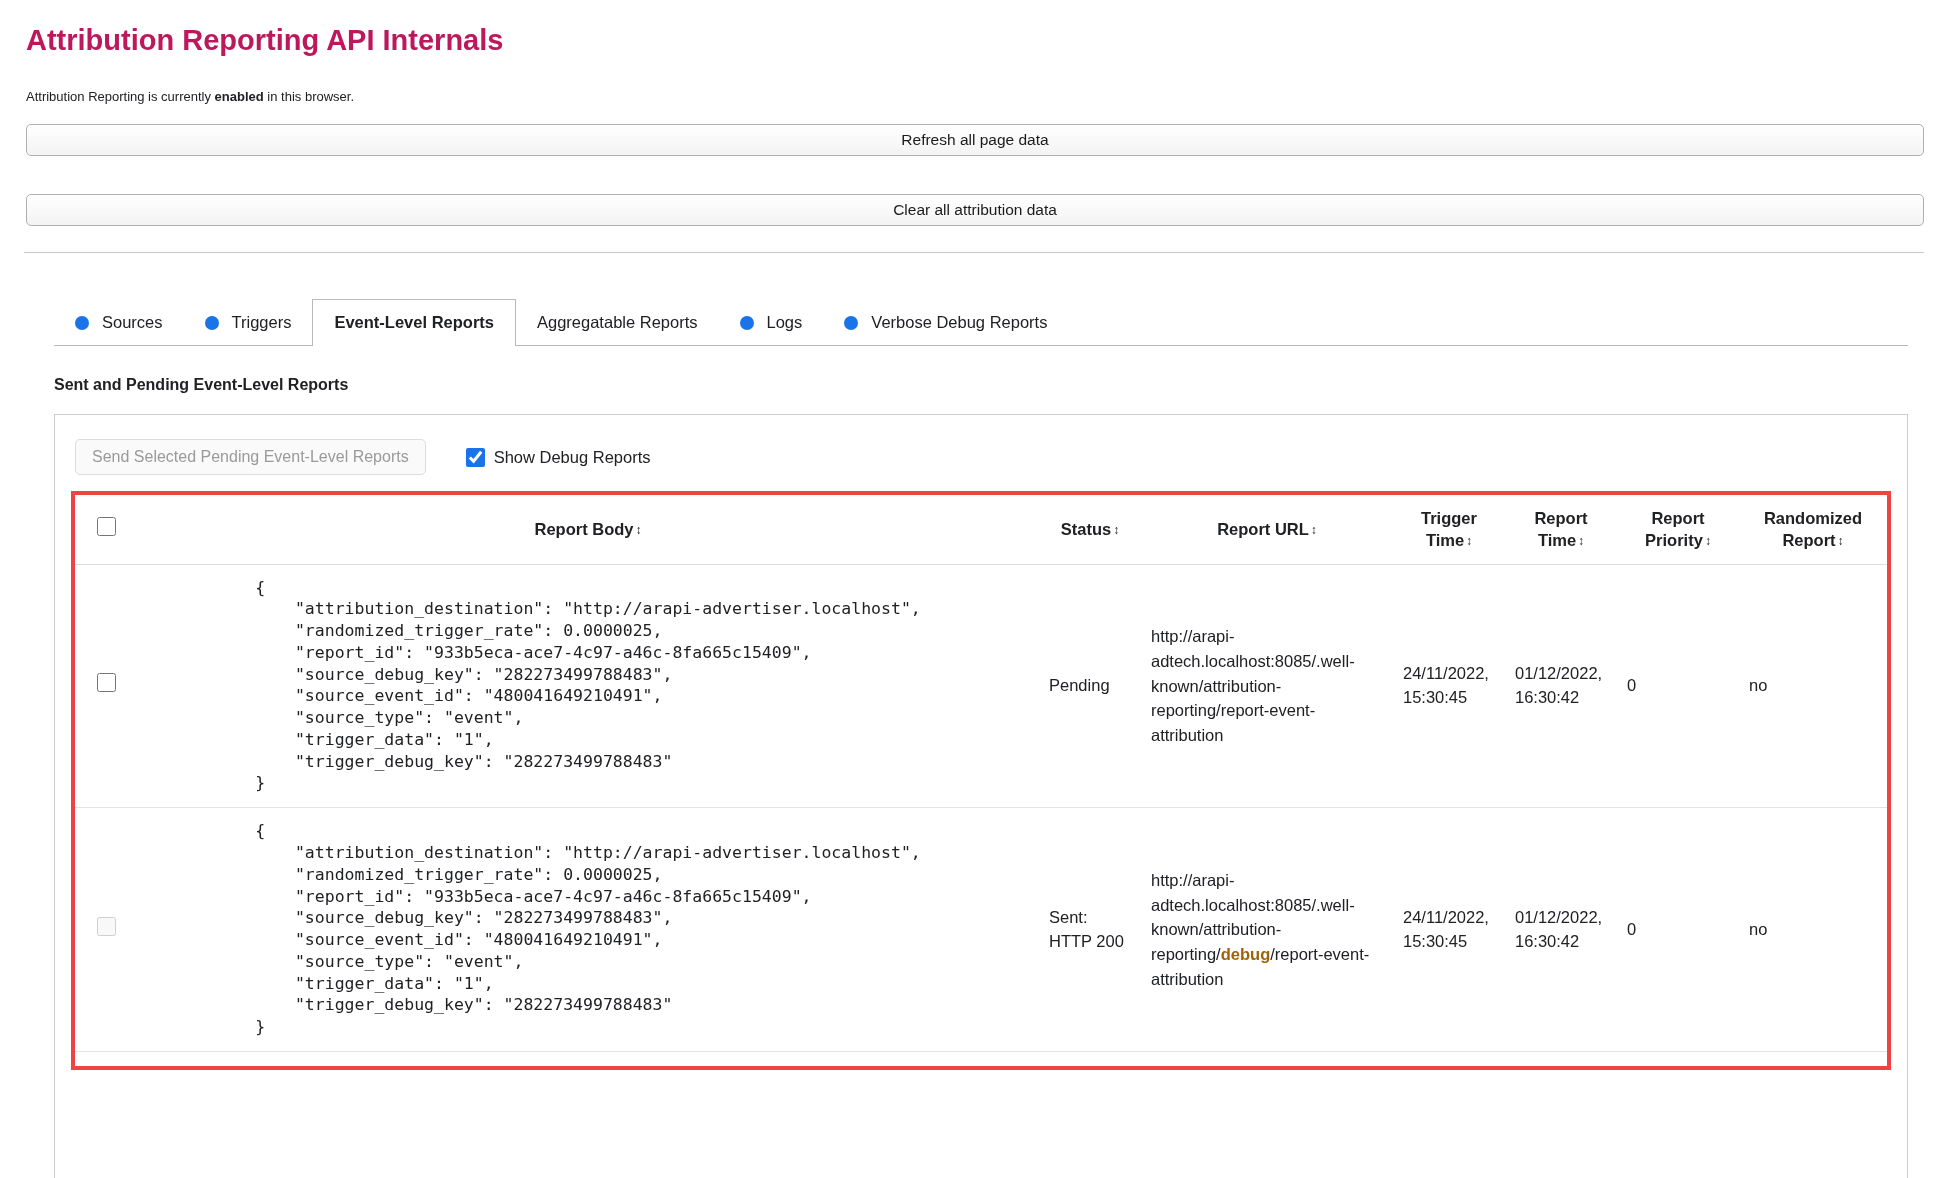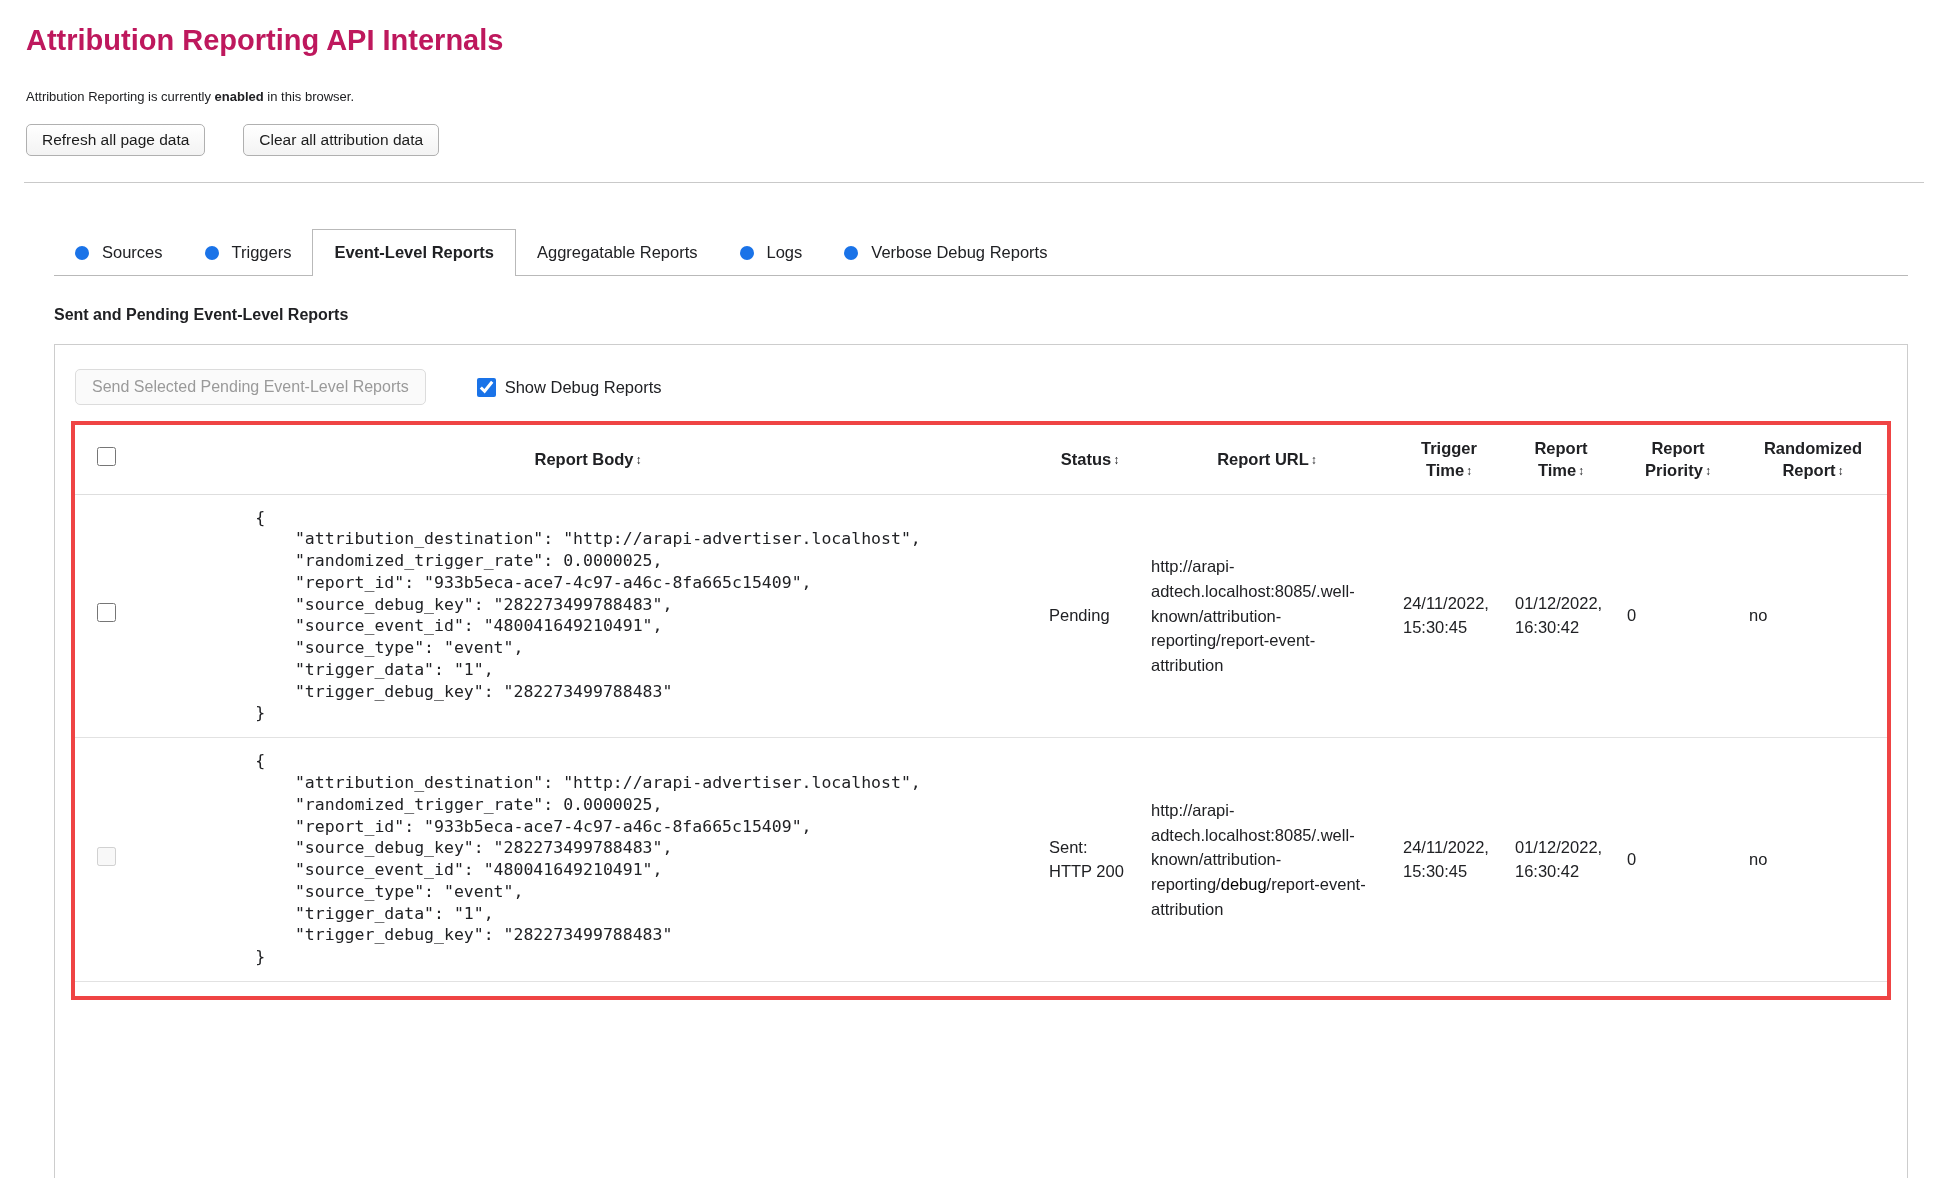--- a/index.html
+++ b/index.html
@@ -17,21 +17,21 @@
     font-weight: 700;
     margin: 8px 0 0 2px;
     color: #be185d;
   }
   .status-line {
     margin: 32px 0 0 2px;
     font-size: 13px;
   }
   .status-line b { font-weight: 700; }
 
-  .btn-row { display: flex; gap: 38px; margin: 20px 0 0 2px; }
+  .btn-row { display: flex; gap: 38px; margin: 20px 0 0 2px; flex-direction: column; }
   .native-btn {
     font-family: "Liberation Sans", sans-serif;
     font-size: 15.5px;
     color: #1b1b1b;
     background: linear-gradient(#ffffff, #f3f3f3);
     border: 1px solid #b0b0b0;
     border-radius: 5px;
     padding: 6px 15px;
     cursor: pointer;
   }
@@ -81,21 +81,21 @@
 
   .panel {
     border: 1px solid #cdcdcd;
     padding: 22px 16px 16px 16px;
     background: #fff;
   }
 
   .controls {
     display: flex;
     align-items: center;
-    gap: 51px;
+    gap: 40px;
     margin: 2px 0 16px 4px;
   }
   .send-btn {
     font-family: "Liberation Sans", sans-serif;
     font-size: 16px;
     color: #9a9a9a;
     background: #fafafa;
     border: 1px solid #dcdcdc;
     border-radius: 5px;
     padding: 8px 16px;
@@ -155,21 +155,21 @@
   td.body-cell pre {
     display: inline-block;
     text-align: left;
     margin: 0;
     font-family: "DejaVu Sans Mono", monospace;
     font-size: 16.5px;
     line-height: 1.32;
     white-space: pre;
   }
   td.url-cell { line-height: 1.5; }
-  .debug-link { color: #000000; font-weight: 400; }
+  .debug-link { color: #a16207; font-weight: 700; }
   tr.footer-row td { padding: 0; height: 16px; }
   .panel-space { height: 185px; }
 </style>
 </head>
 <body>
 
 <div class="page">
 
   <h1 class="page-title">Attribution Reporting API Internals</h1>
 

